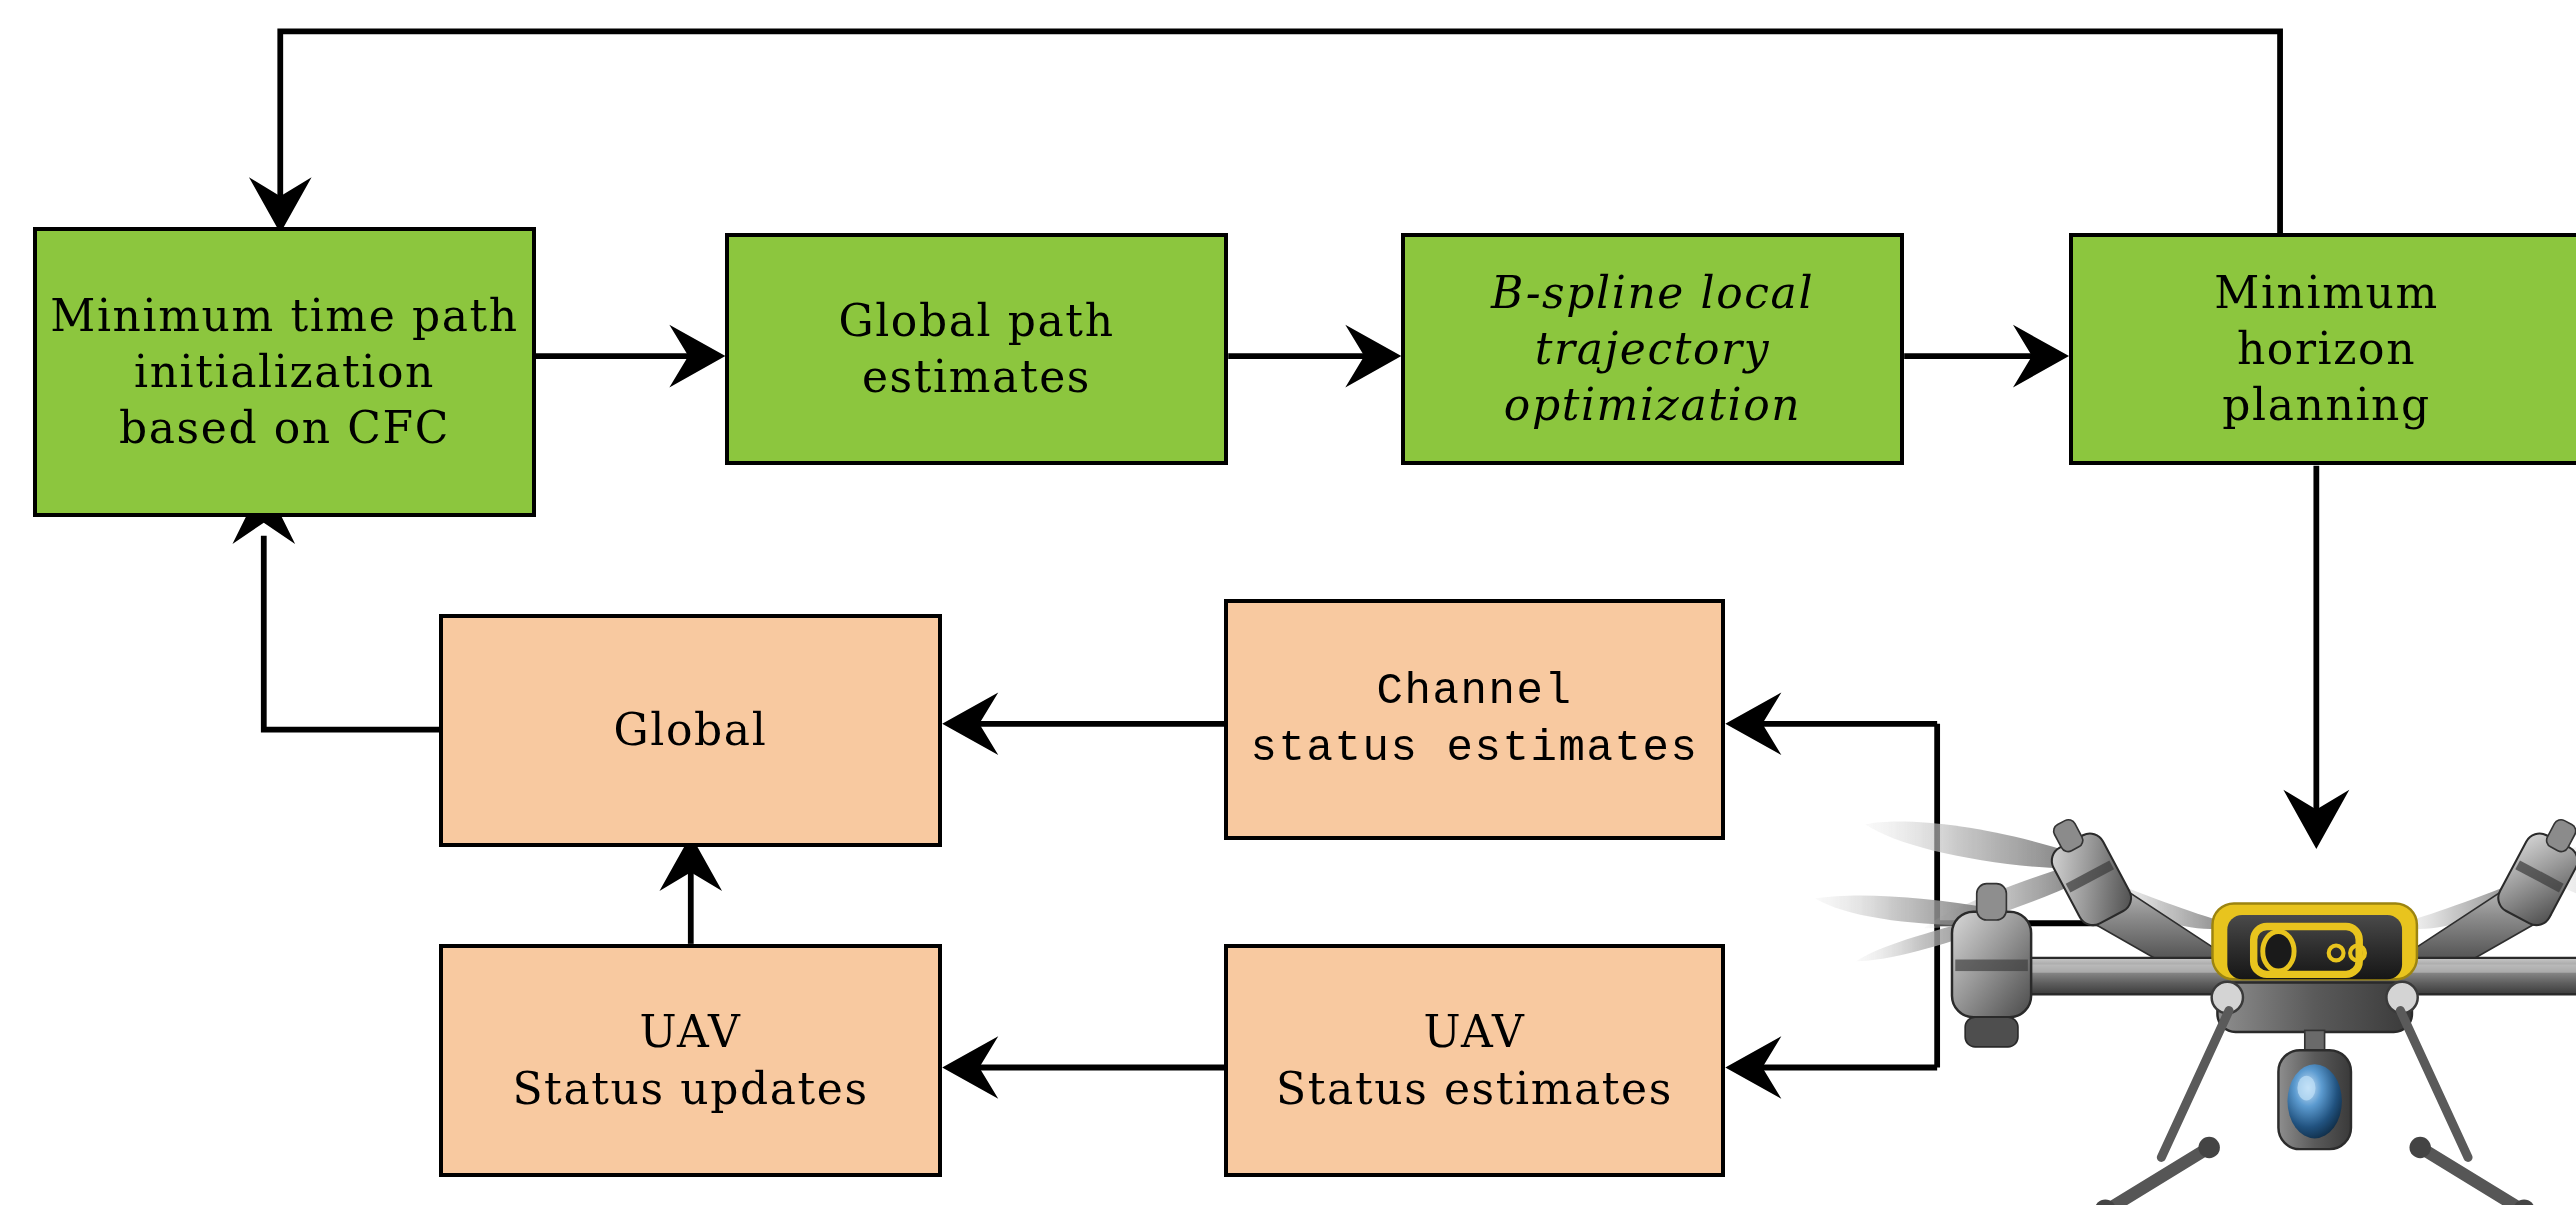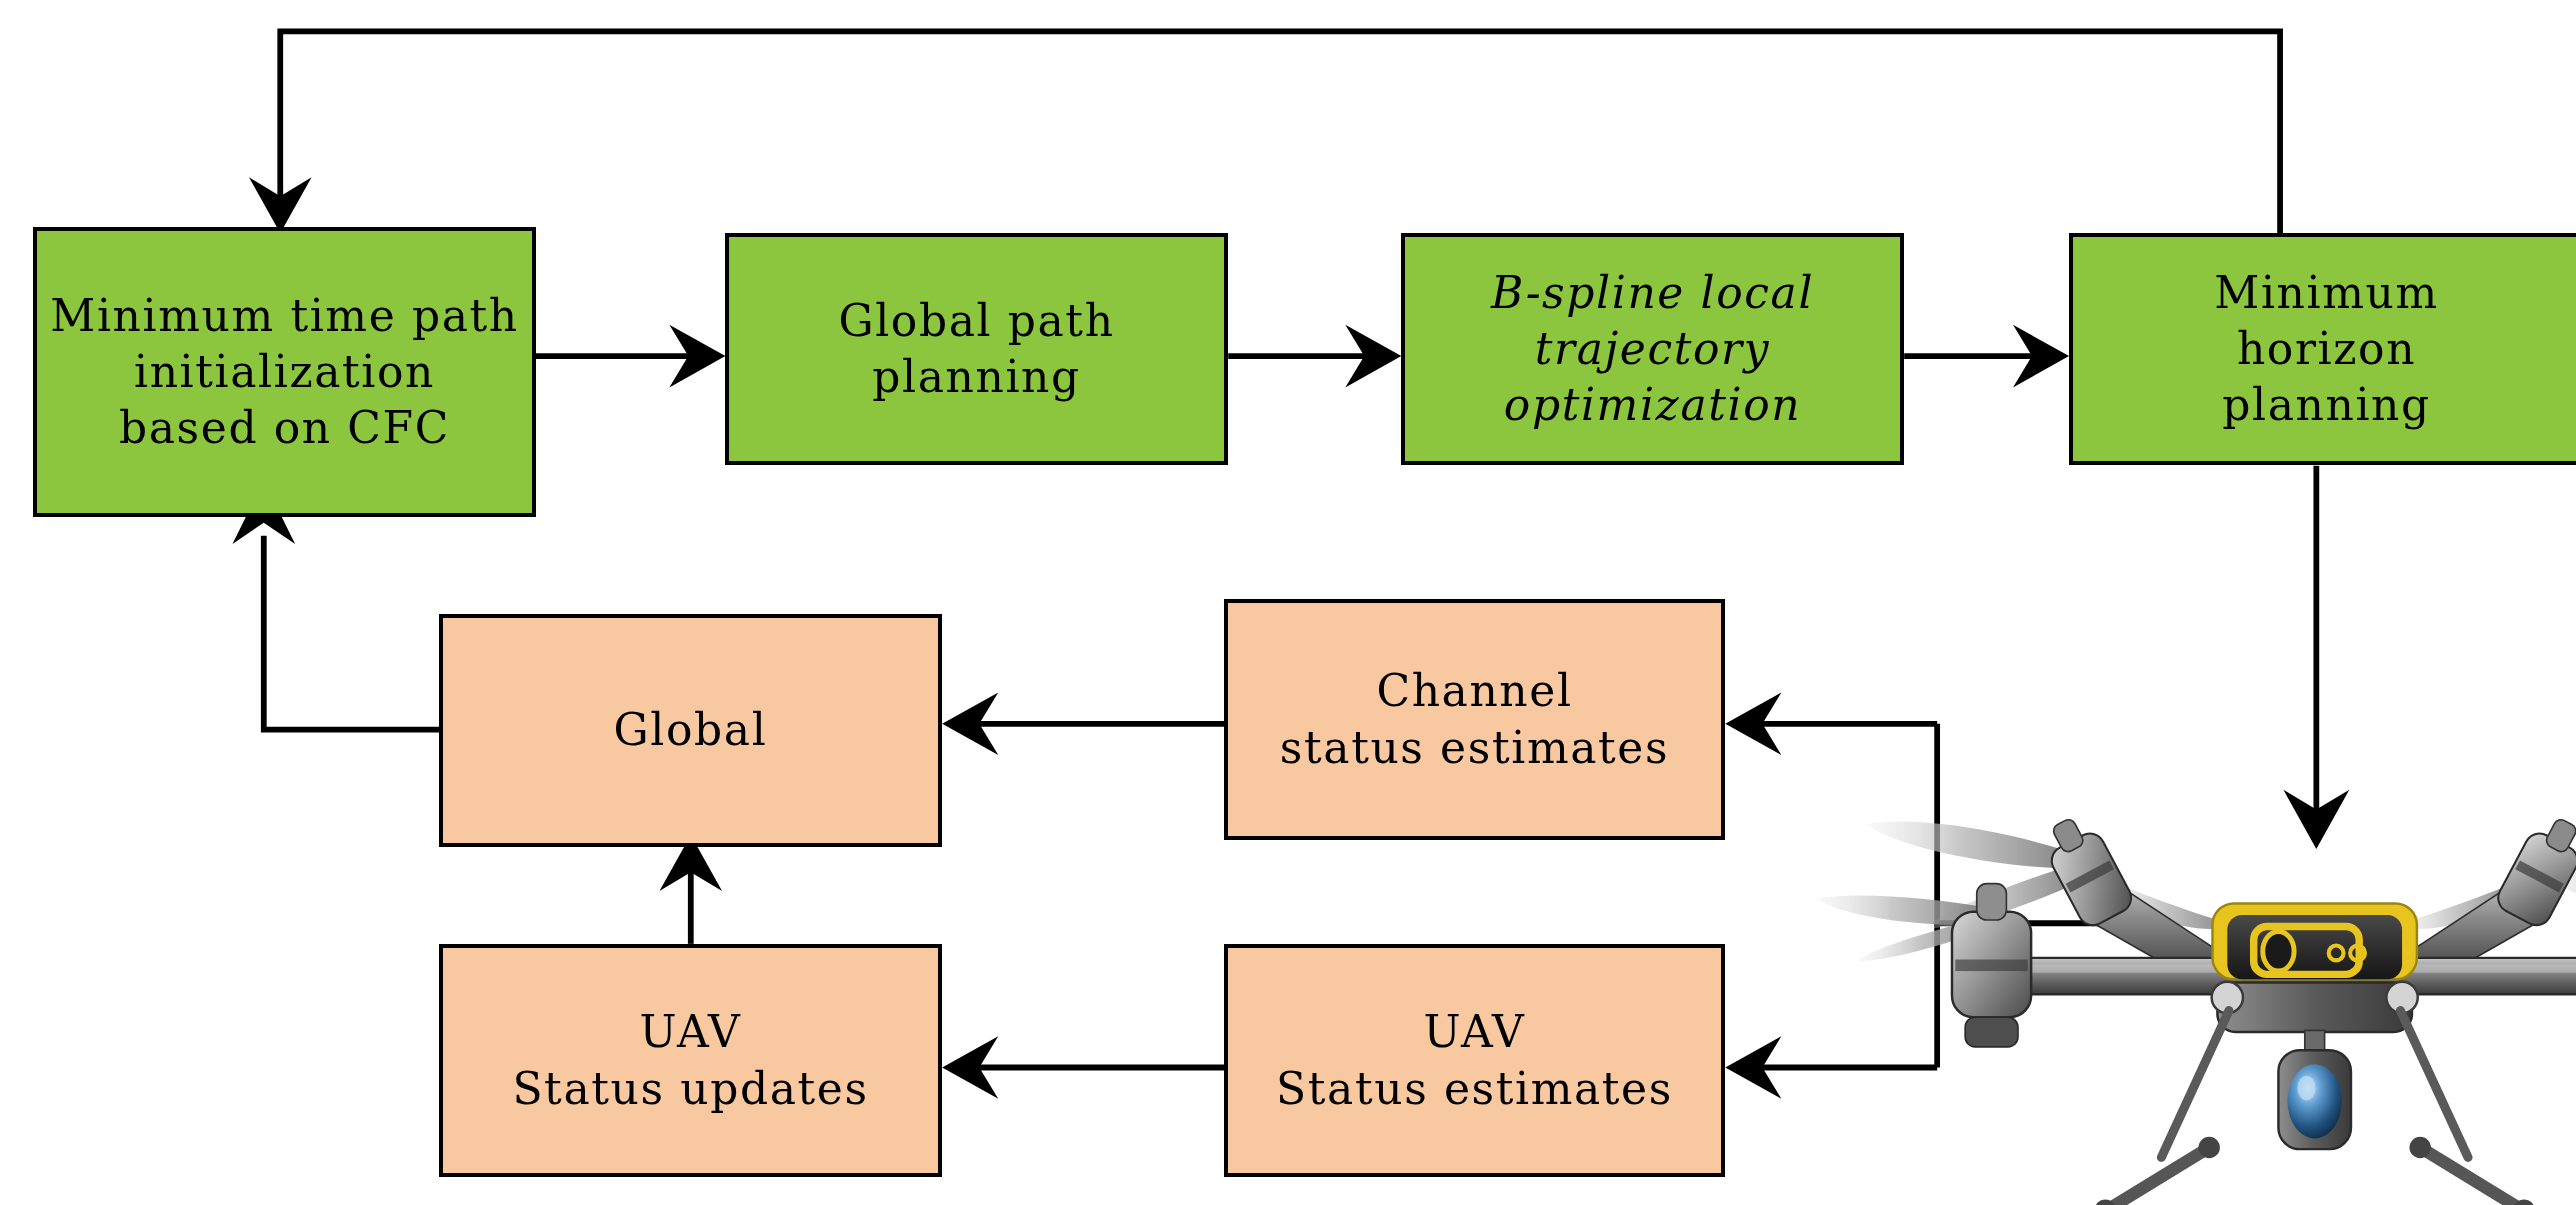--- a/index.html
+++ b/index.html
@@ -120,40 +120,40 @@
   </svg>
 
   <div class="node-box node-green" style="left:33px; top:227px; width:503px; height:290px;">
     <span class="node-label">Minimum time path
 initialization
 based on CFC</span>
   </div>
 
   <div class="node-box node-green" style="left:725px; top:233px; width:503px; height:232px;">
     <span class="node-label">Global path
-planning</span>
+estimates</span>
   </div>
 
   <div class="node-box node-green" style="left:1401px; top:233px; width:503px; height:232px;font-style:italic;">
     <span class="node-label">B-spline local
 trajectory
 optimization</span>
   </div>
 
   <div class="node-box node-green" style="left:2069px; top:233px; width:515px; height:232px;">
     <span class="node-label">Minimum
 horizon
 planning</span>
   </div>
 
   <div class="node-box node-orange" style="left:439px; top:614px; width:503px; height:233px;">
     <span class="node-label">Global</span>
   </div>
 
-  <div class="node-box node-orange" style="left:1224px; top:599px; width:501px; height:241px;">
+  <div class="node-box node-orange" style="left:1224px; top:599px; width:501px; height:241px;font-family:Liberation Mono, monospace;">
     <span class="node-label">Channel
 status estimates</span>
   </div>
 
   <div class="node-box node-orange" style="left:439px; top:944px; width:503px; height:233px;">
     <span class="node-label">UAV
 Status updates</span>
   </div>
 
   <div class="node-box node-orange" style="left:1224px; top:944px; width:501px; height:233px;">

